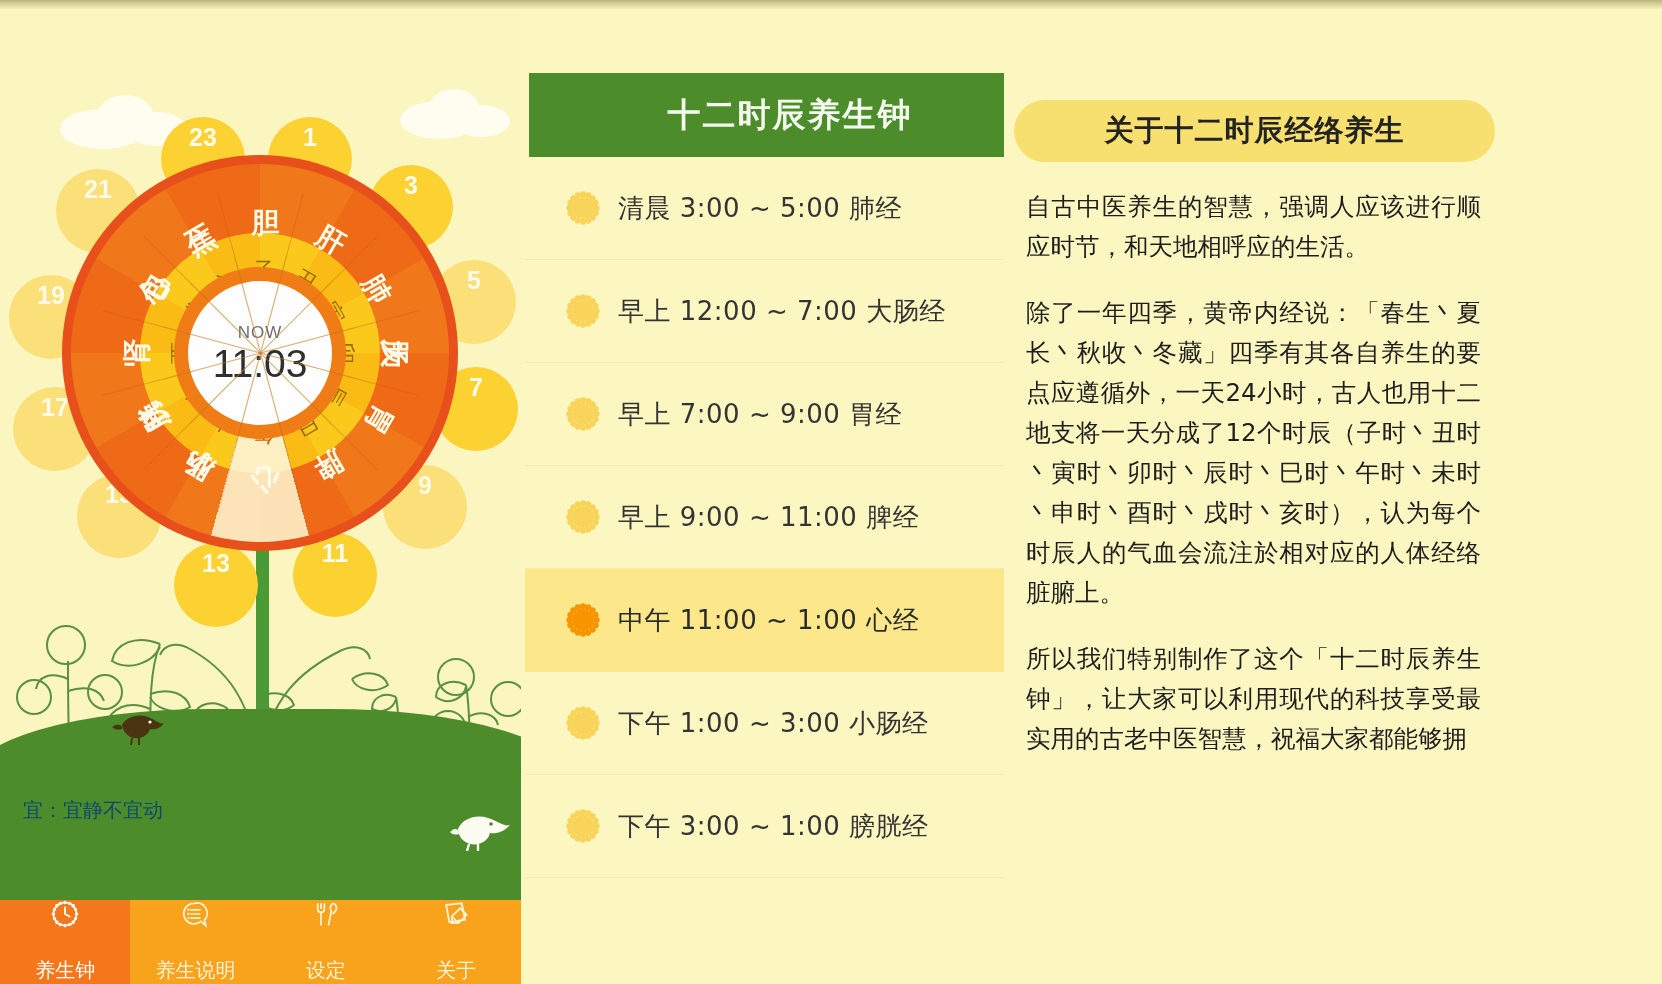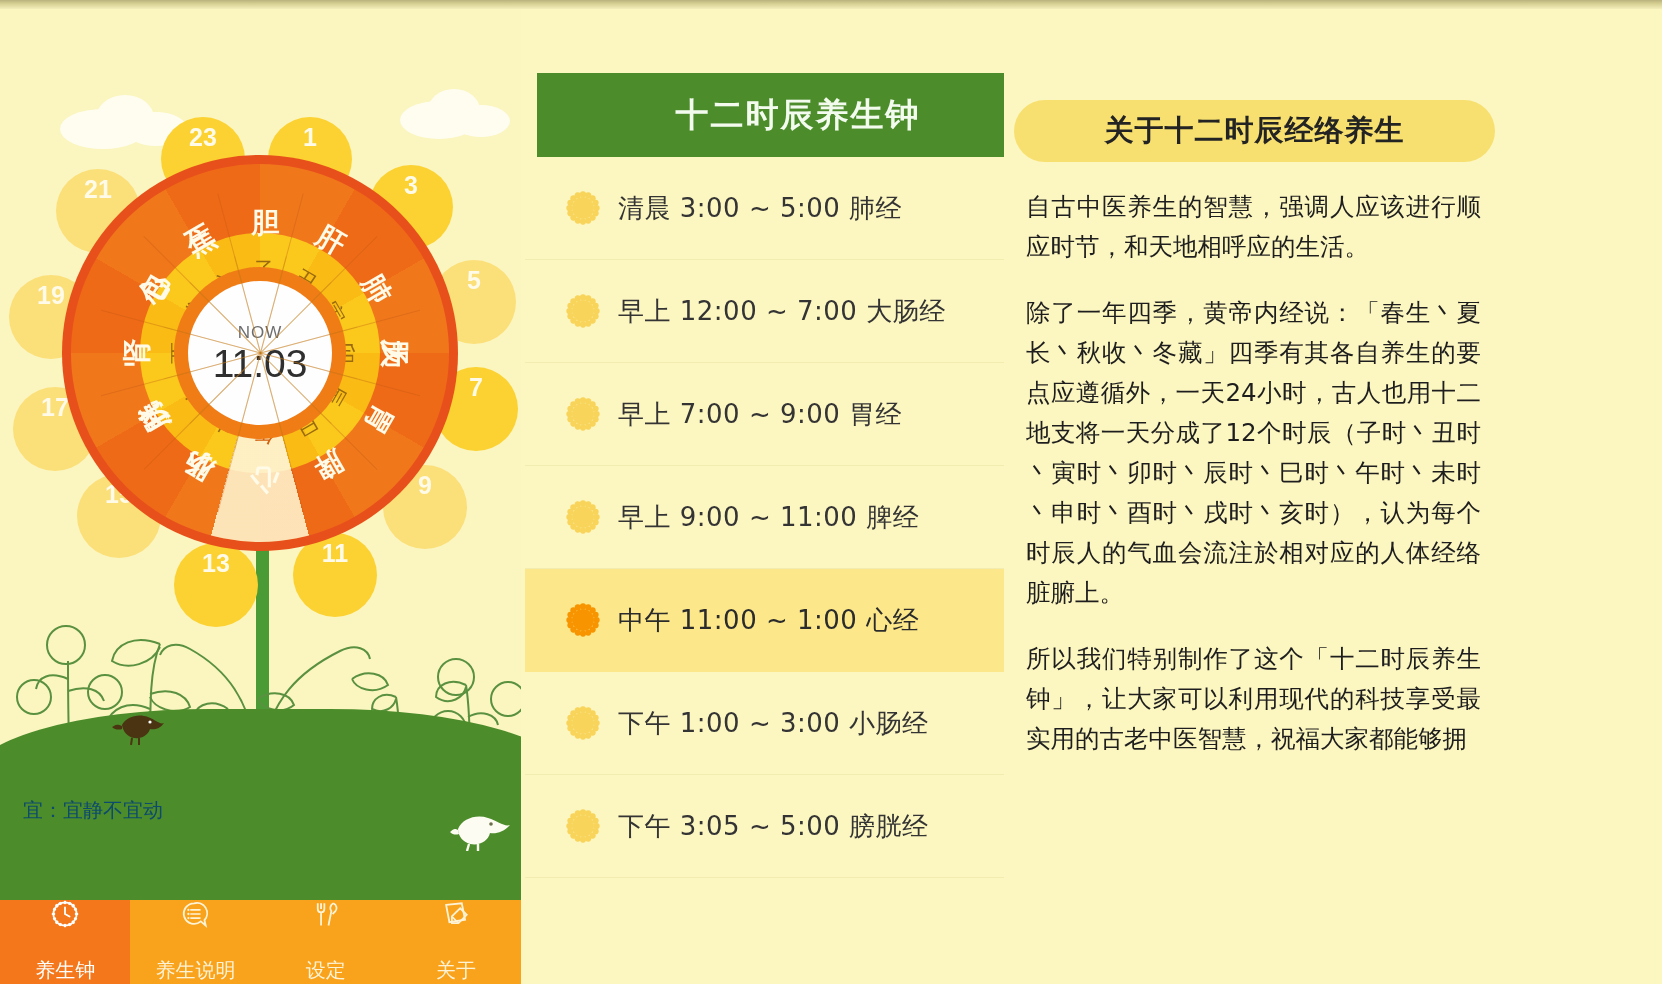--- a/index.html
+++ b/index.html
@@ -72,21 +72,21 @@
   .branch span.hl{color:#d4600f;}
 
   .vine{position:absolute;stroke:#5a9140;fill:none;stroke-width:2;}
   .bird1{position:absolute;left:112px;top:700px;width:54px;height:36px;}
   .bird2{position:absolute;left:450px;top:800px;width:60px;height:42px;}
   .luckline{position:absolute;left:23px;top:788px;color:#0c4a6e;font-size:20px;
     font-family:"DejaVu Sans","Liberation Sans",sans-serif;text-align:right;}
 
   
   .panel2{position:absolute;left:521px;top:9px;width:538px;height:975px;overflow:hidden;background:#fcf6c0;}
-  .greenhdr{position:absolute;left:16px;top:64px;width:522px;height:84px;background:#4c8c2b;
+  .greenhdr{position:absolute;left:8px;top:64px;width:522px;height:84px;background:#4c8c2b;
     display:flex;align-items:center;justify-content:center;}
   .greenhdr h1{margin:0;color:#f3fbef;font-size:33px;font-weight:600;letter-spacing:2px;
     font-family:"DejaVu Sans","Liberation Sans",sans-serif;}
   .list{position:absolute;left:4px;top:148px;width:522px;}
   .row{position:relative;height:103px;display:flex;align-items:center;
     border-bottom:1px solid #f3ecb0;box-sizing:border-box;}
   .row.active{background:#fce88a;border-bottom:1px solid #fce88a;}
   .row.active + .row{border-top:none;}
   .sun{width:34px;height:34px;margin-left:41px;margin-right:18px;flex:0 0 auto;position:relative;}
   .rowtxt{font-size:26px;color:#343434;letter-spacing:0.5px;
@@ -496,21 +496,21 @@
               <circle cx="3.40" cy="17.00" r="3.1" fill="#f8d45a"></circle>
               <circle cx="4.44" cy="11.80" r="3.1" fill="#f8d45a"></circle>
               <circle cx="7.38" cy="7.38" r="3.1" fill="#f8d45a"></circle>
               <circle cx="11.80" cy="4.44" r="3.1" fill="#f8d45a"></circle>
               <circle cx="17.00" cy="3.40" r="3.1" fill="#f8d45a"></circle>
               <circle cx="22.20" cy="4.44" r="3.1" fill="#f8d45a"></circle>
               <circle cx="26.62" cy="7.38" r="3.1" fill="#f8d45a"></circle>
               <circle cx="29.56" cy="11.80" r="3.1" fill="#f8d45a"></circle>
               <circle cx="17" cy="17" r="11" fill="#f8d45a"></circle>
             </svg></span>
-          <span class="rowtxt">下午 3:05 ~ 5:00  膀胱经</span>
+          <span class="rowtxt">下午 3:00 ~ 1:00  膀胱经</span>
         </div>
       </div>
 
     <div class="nav nav2">
       <div class="navitem">
         
         
       </div>
 
     </div>

